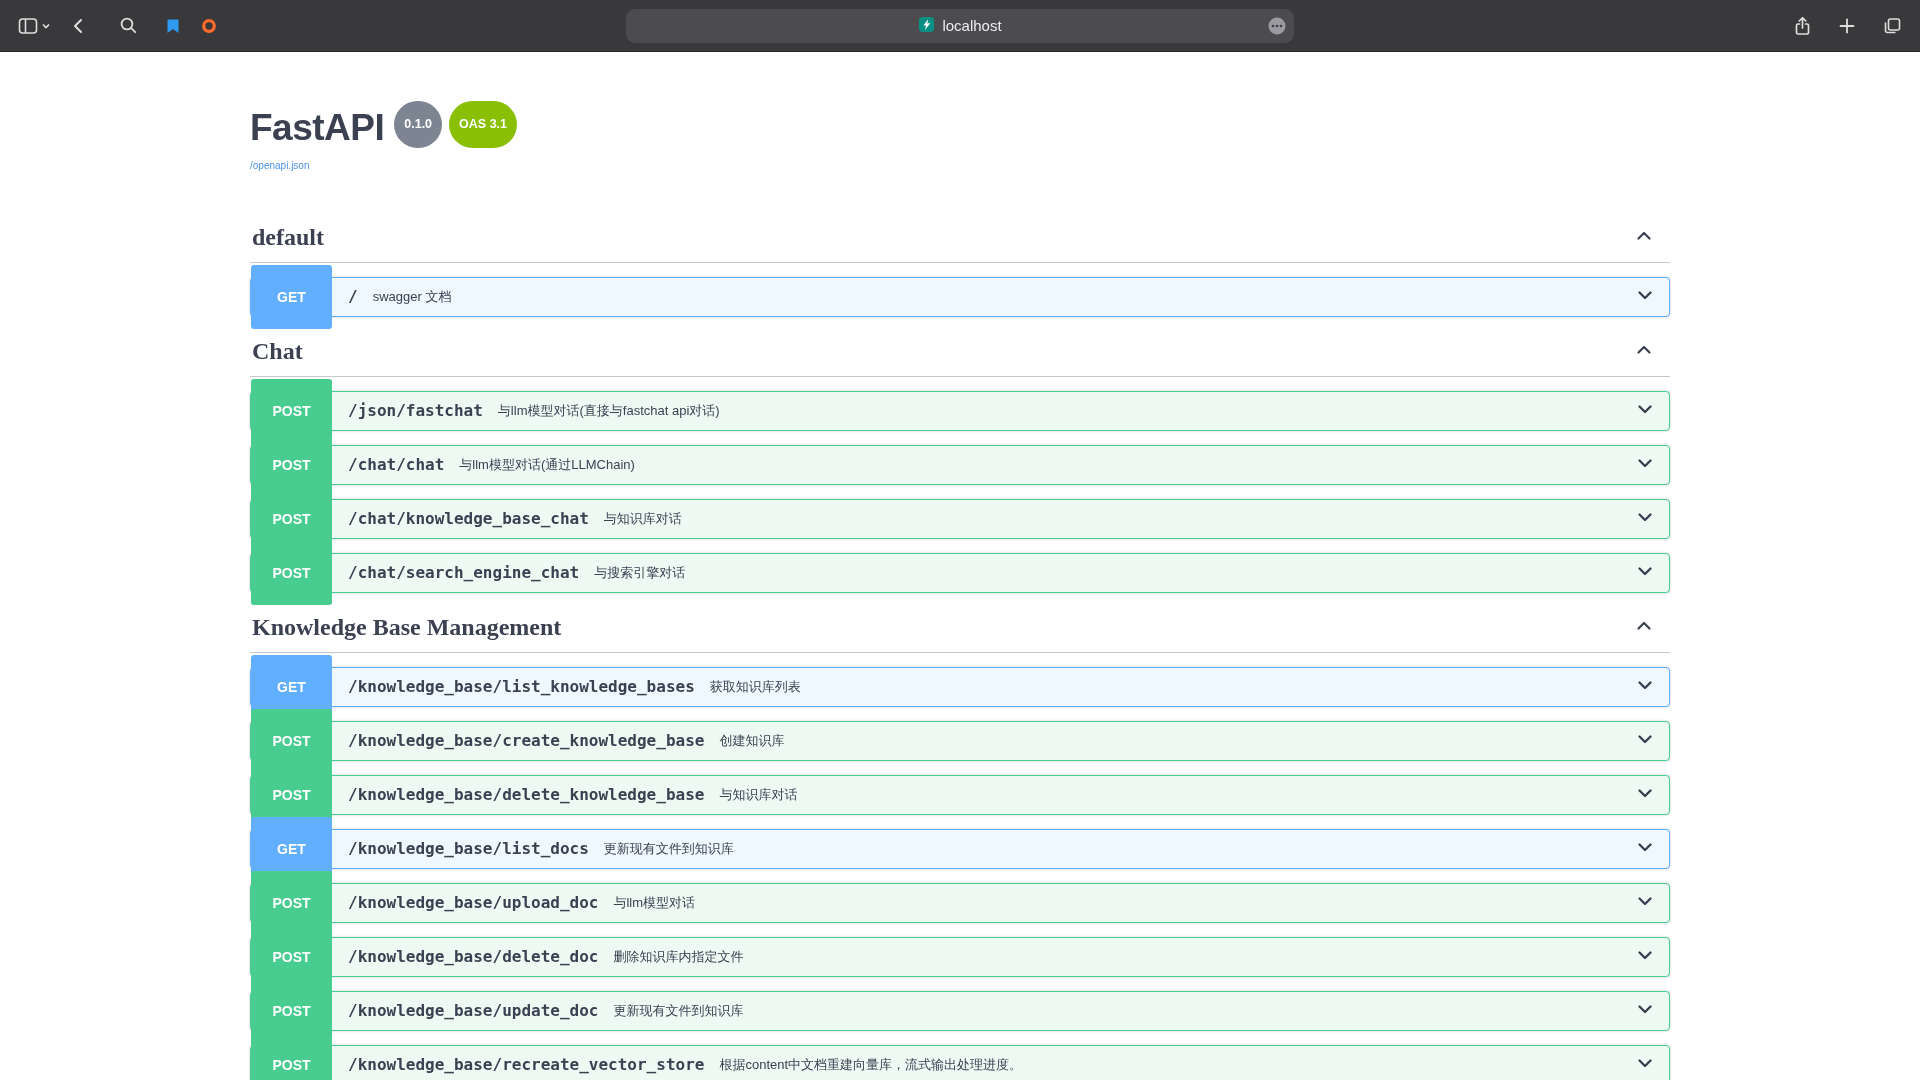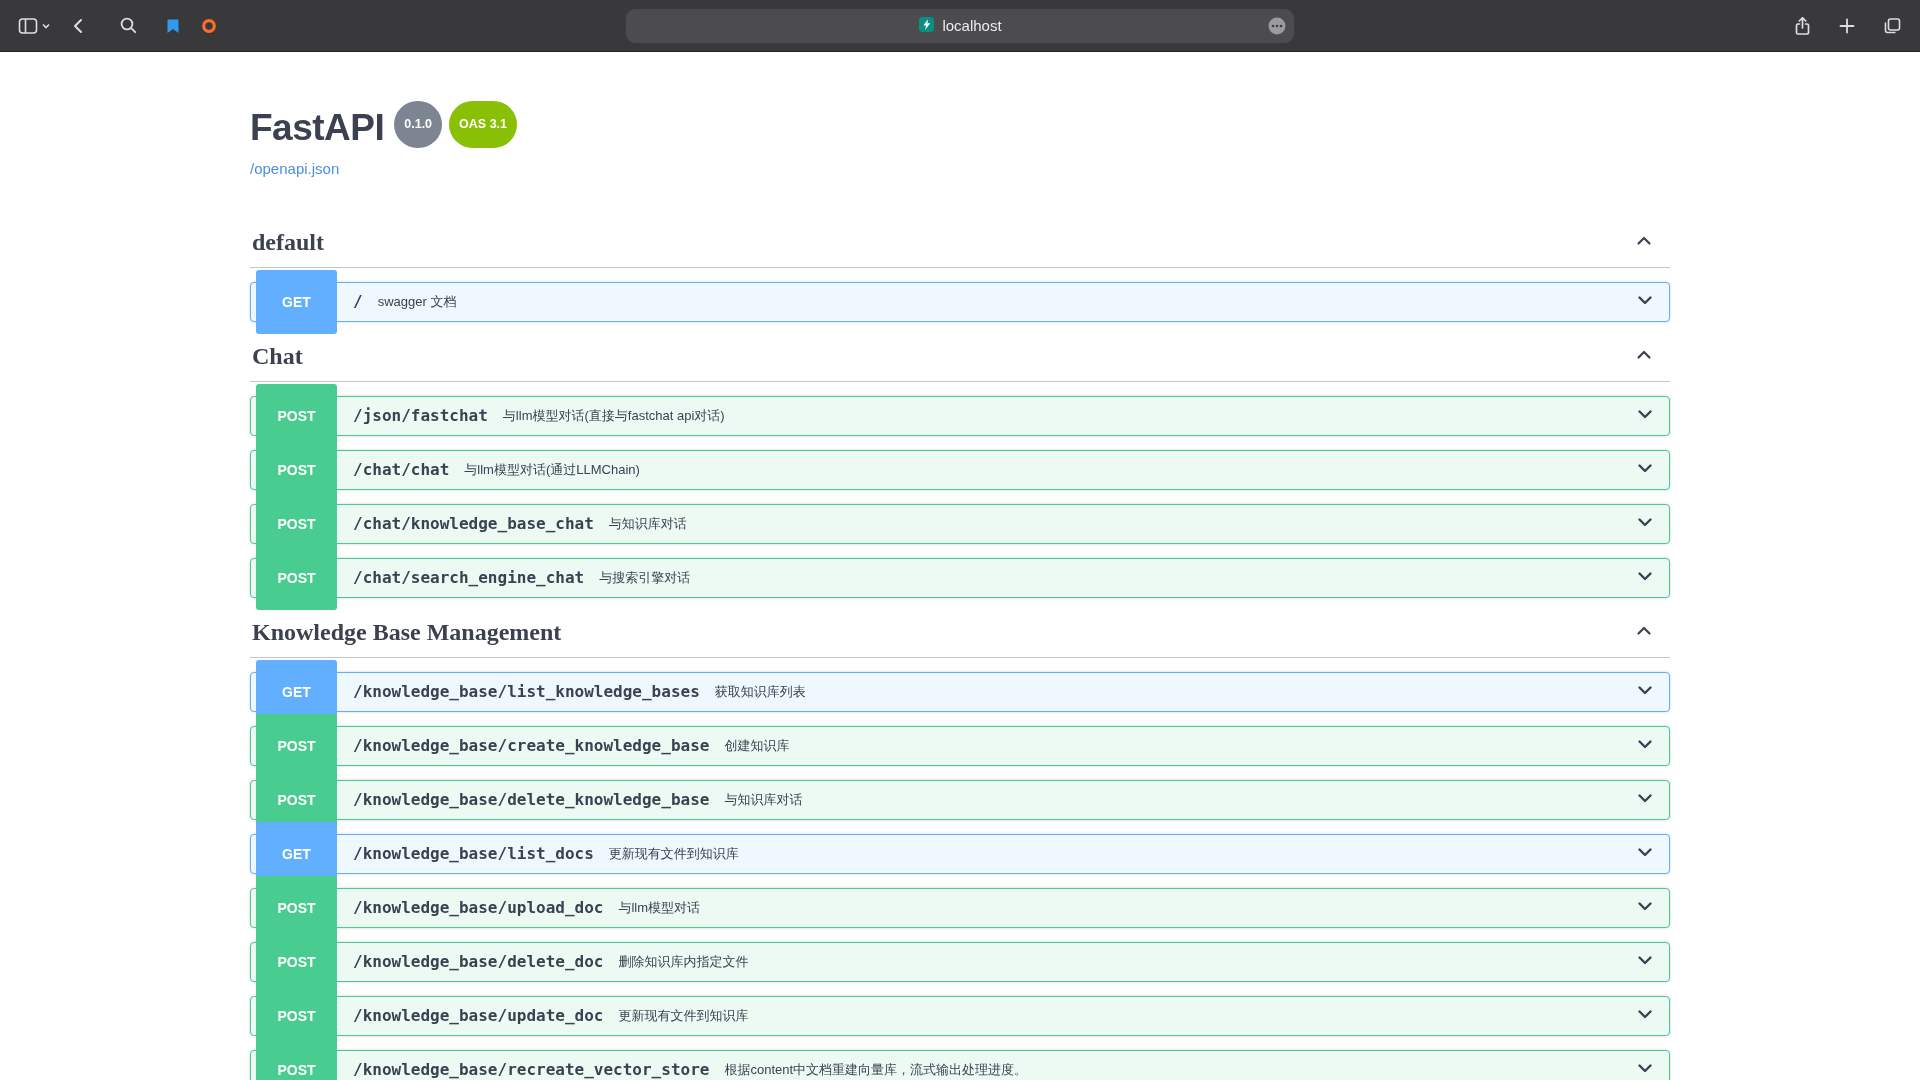--- a/index.html
+++ b/index.html
@@ -70,21 +70,21 @@
   .title-badges { display: flex; gap: 7px; margin-top: 5px; }
   .pill {
     color: #fff; font-weight: 700; font-size: 12.5px;
     padding: 17px 10px; border-radius: 57px; line-height: 1;
   }
   .pill.version { background: var(--c-version-badge-bg, #7d8492); }
   .pill.oas { background: var(--c-oas-badge-bg, #89bf04); }
   .spec-link {
     display: inline-block;
     margin-top: 12px;
-    font-size: 15px;
+    font-size: 10px;
     color: var(--c-link, #4990e2);
     text-decoration: none;
   }
 
   .sections { margin-top: 44px; }
   .opblock-tag-section { margin-bottom: 6px; }
   .section-header {
     display: flex; align-items: center; justify-content: space-between;
     padding: 6px 2px 10px 2px;
     border-bottom: 1px solid rgba(59,65,81,.3);
@@ -111,21 +111,20 @@
     padding-right: 14px;
     border: 1px solid transparent;
     box-shadow: 0 0 3px rgba(0,0,0,.19);
     cursor: pointer;
   }
   .opblock.get  { background: var(--c-get-bg, #eff7ff);  border-color: var(--c-get, #61affe); }
   .opblock.post { background: var(--c-post-bg, #edfaf4); border-color: var(--c-post, #49cc90); }
   .method-badge {
     min-width: 81px; text-align: center;
     padding: 24px 0;
-    margin-left: 5px;
     border-radius: 3px;
     color: #fff; font-weight: 700; font-size: 14px;
     font-family: "Liberation Sans", sans-serif;
   }
   .opblock.get  .method-badge { background: var(--c-get, #61affe); }
   .opblock.post .method-badge { background: var(--c-post, #49cc90); }
   .endpoint-path {
     margin-left: 16px;
     font-family: "DejaVu Sans Mono", "Liberation Mono", monospace;
     font-weight: 700;

